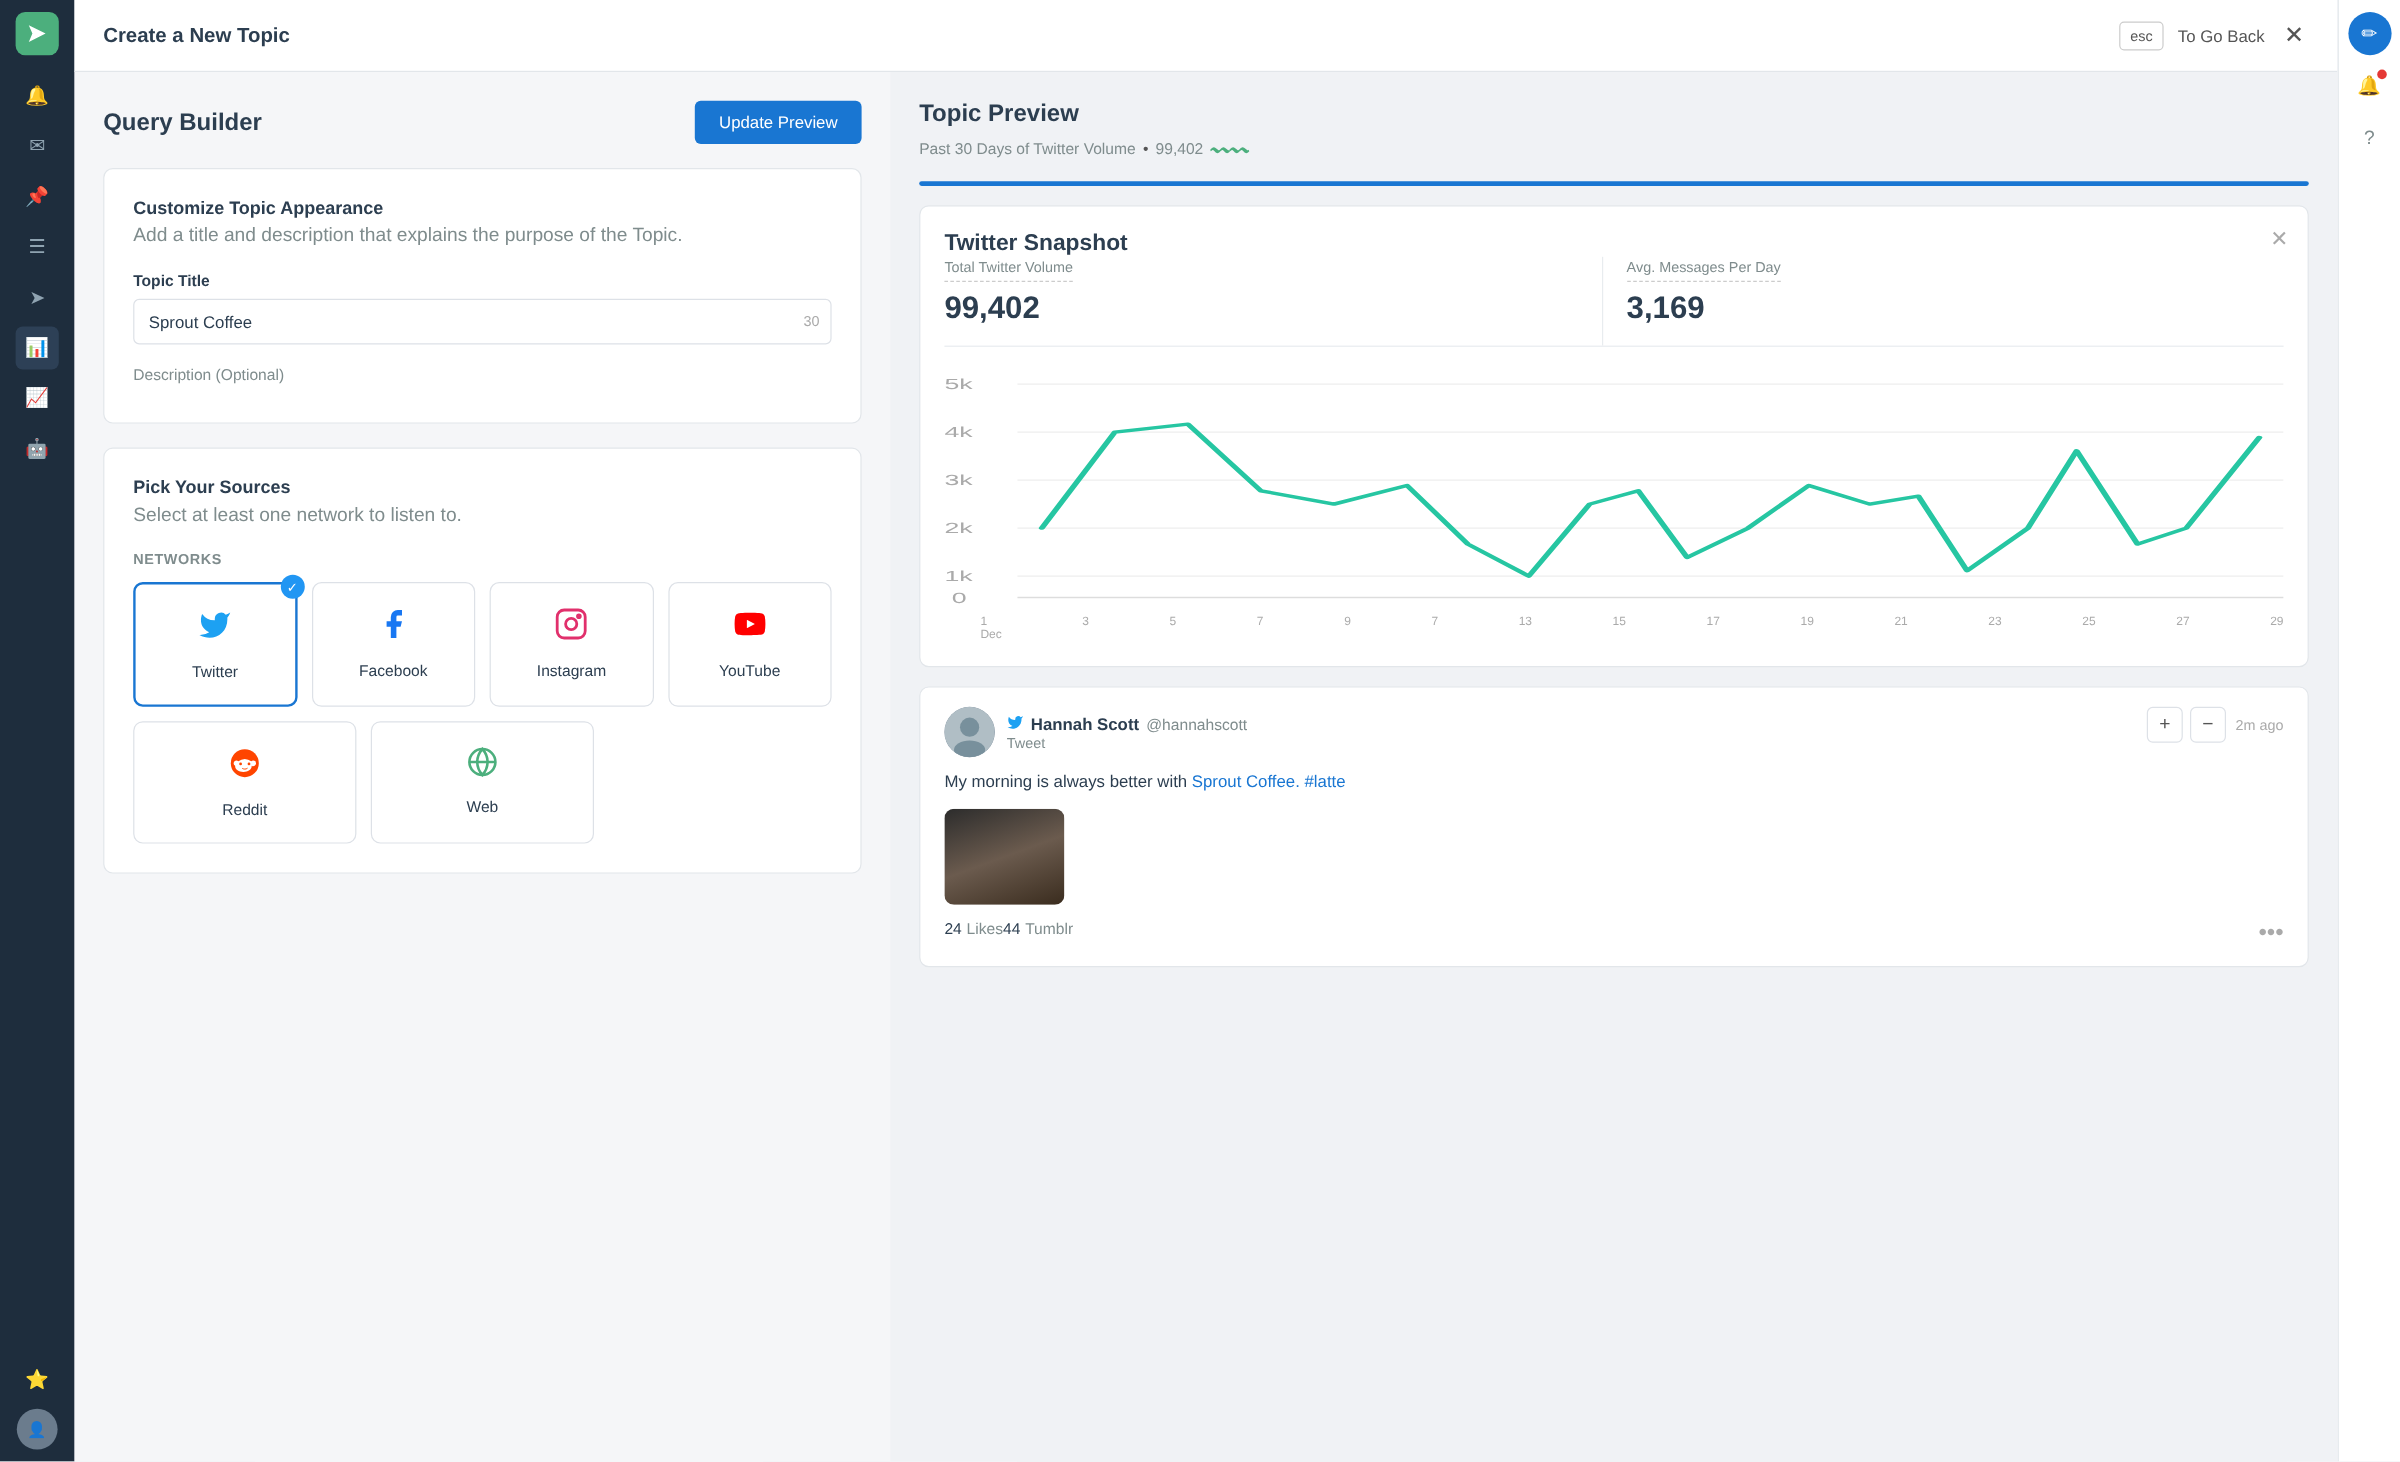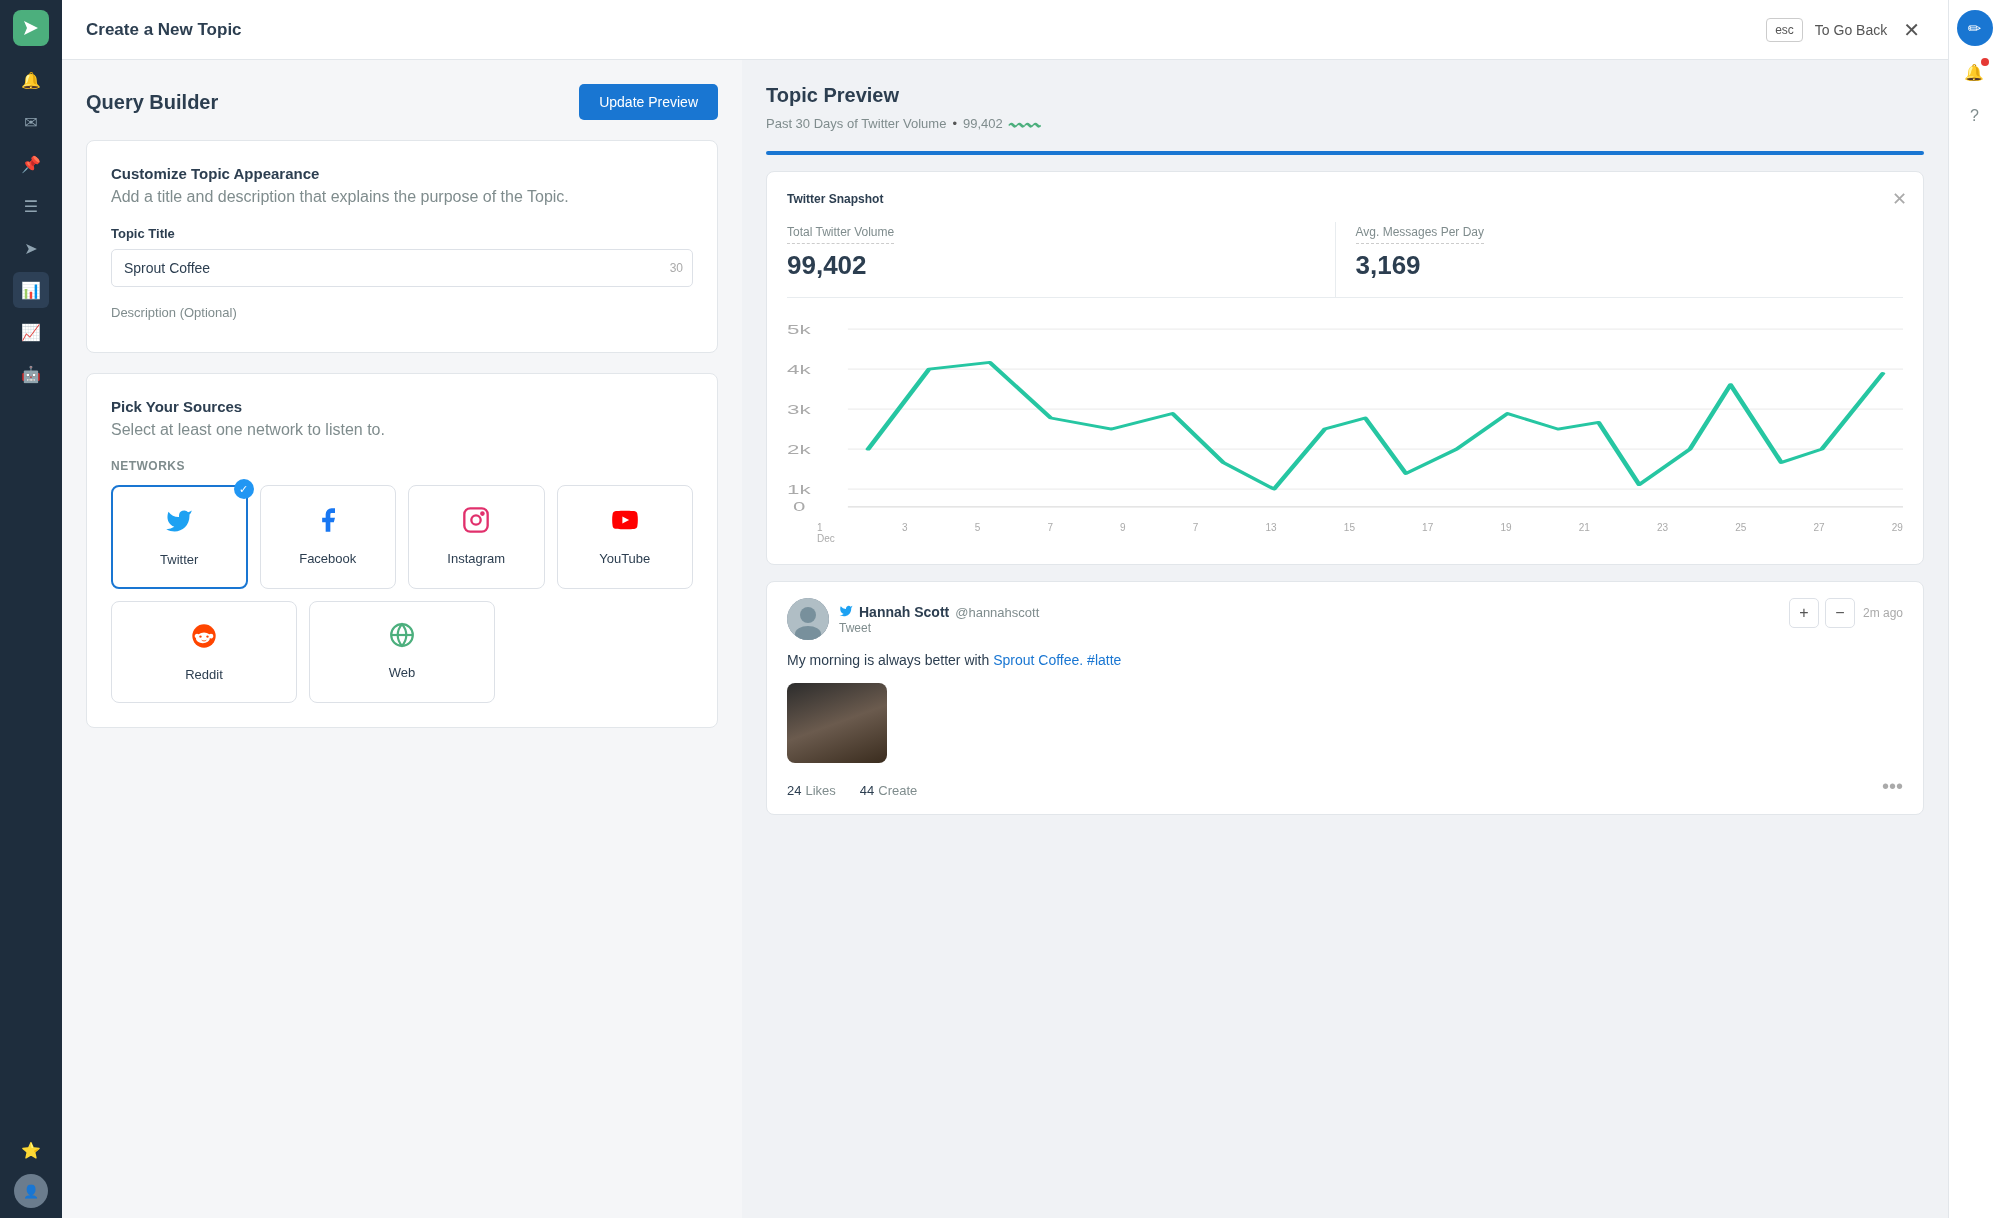--- a/index.html
+++ b/index.html
@@ -266,24 +266,23 @@
     
     .snapshot-card {
       background: #fff;
       border-radius: 8px;
       padding: 20px;
       margin-bottom: 16px;
       border: 1px solid #e2e6ea;
       position: relative;
     }
     .snapshot-title {
-      font-size: 12px;
+      font-size: 19px;
       font-weight: 600;
       color: #2c3e50;
-      margin-bottom: 16px;
     }
     .snapshot-close {
       position: absolute;
       top: 16px; right: 16px;
       background: none;
       border: none;
       font-size: 18px;
       color: #aaa;
       cursor: pointer;
     }
@@ -401,22 +400,21 @@
       position: relative;
     }
     .tweet-image-inner {
       width: 100%;
       height: 100%;
       background: linear-gradient(160deg, #2c2c2c 0%, #6b5b4e 50%, #3a2c1e 100%);
     }
 
     .tweet-actions {
       display: flex;
-      align-items: flex-end;
-      gap: 24px;
+      align-items: flex-start;
     }
     .tweet-action {
       font-size: 13px;
       color: #7f8c8d;
       display: flex;
       align-items: center;
       gap: 4px;
     }
     .tweet-action-count {
       font-weight: 500;
@@ -750,21 +748,21 @@
           <div class="tweet-image-inner"></div>
         </div>
 
         <div class="tweet-actions">
           <span class="tweet-action">
             <span class="tweet-action-count">24</span>
             <span>Likes</span>
           </span>
           <span class="tweet-action">
             <span class="tweet-action-count">44</span>
-            <span>Create</span>
+            <span>Tumblr</span>
           </span>
           <span class="tweet-more">•••</span>
         </div>
       </div>
 
     </div>
   </div>
 </div>
 
 <div class="right-icons">

